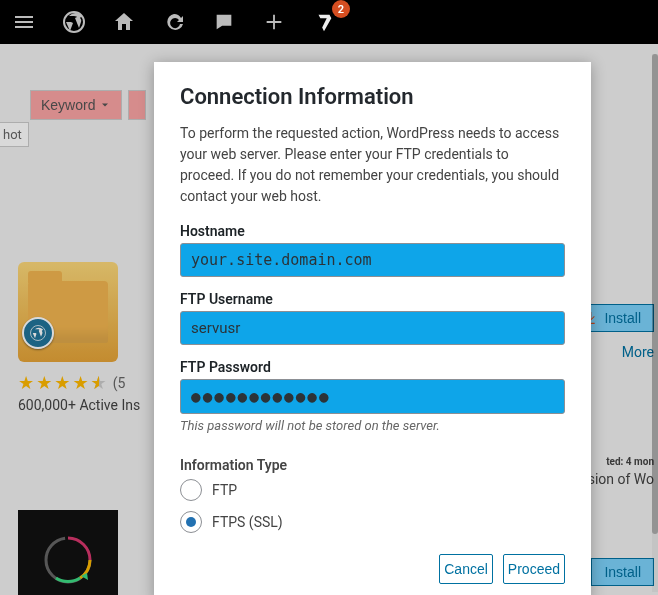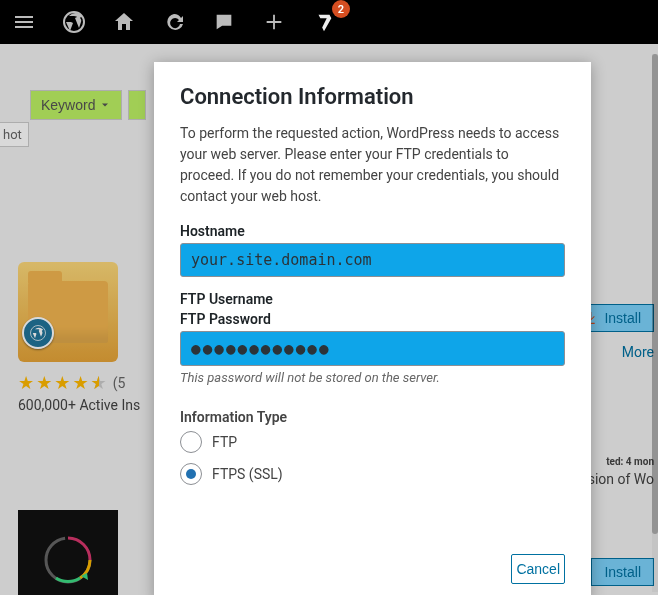--- a/index.html
+++ b/index.html
@@ -51,21 +51,21 @@
     inset: 44px 0 0 0;
     background: rgba(0,0,0,0.15);
     z-index: 2;
   }
   .filter-row {
     display: flex;
     gap: 6px;
     padding: 4px 0 10px;
   }
   .filter-btn {
-    background: #bef264;
+    background: #fca5a5;
     border: 1px solid #ccc;
     padding: 6px 10px;
     font-size: 14px;
     display: inline-flex;
     align-items: center;
     gap: 4px;
     color: #555;
   }
   .hot-label {
     position: absolute;
@@ -398,35 +398,37 @@
 <div class="bg-overlay"></div>
 
 <div class="modal">
   <h1>Connection Information</h1>
   <p class="intro">To perform the requested action, WordPress needs to access your web server. Please enter your FTP credentials to proceed. If you do not remember your credentials, you should contact your web host.</p>
 
   <label class="form-label">Hostname</label>
   <input class="text-input" value="your.site.domain.com" style="">
 
   <label class="form-label">FTP Username</label>
+  <input class="text-input nonmono" value="servusr" style="">
 
   <label class="form-label">FTP Password</label>
   <div class="text-input pw-display">●●●●●●●●●●●●</div>
   <div class="hint">This password will not be stored on the server.</div>
 
   <div class="section-label">Information Type</div>
   <div class="radio-row">
     <span class="radio"></span>
     <span>FTP</span>
   </div>
   <div class="radio-row">
     <span class="radio checked"></span>
     <span>FTPS (SSL)</span>
   </div>
 
   <div class="modal-footer">
     <button class="btn">Cancel</button>
+    <button class="btn">Proceed</button>
   </div>
 </div>
 
 <div class="scroll-indicator">
   <div class="scroll-thumb"></div>
 </div>
 
 </body></html>

